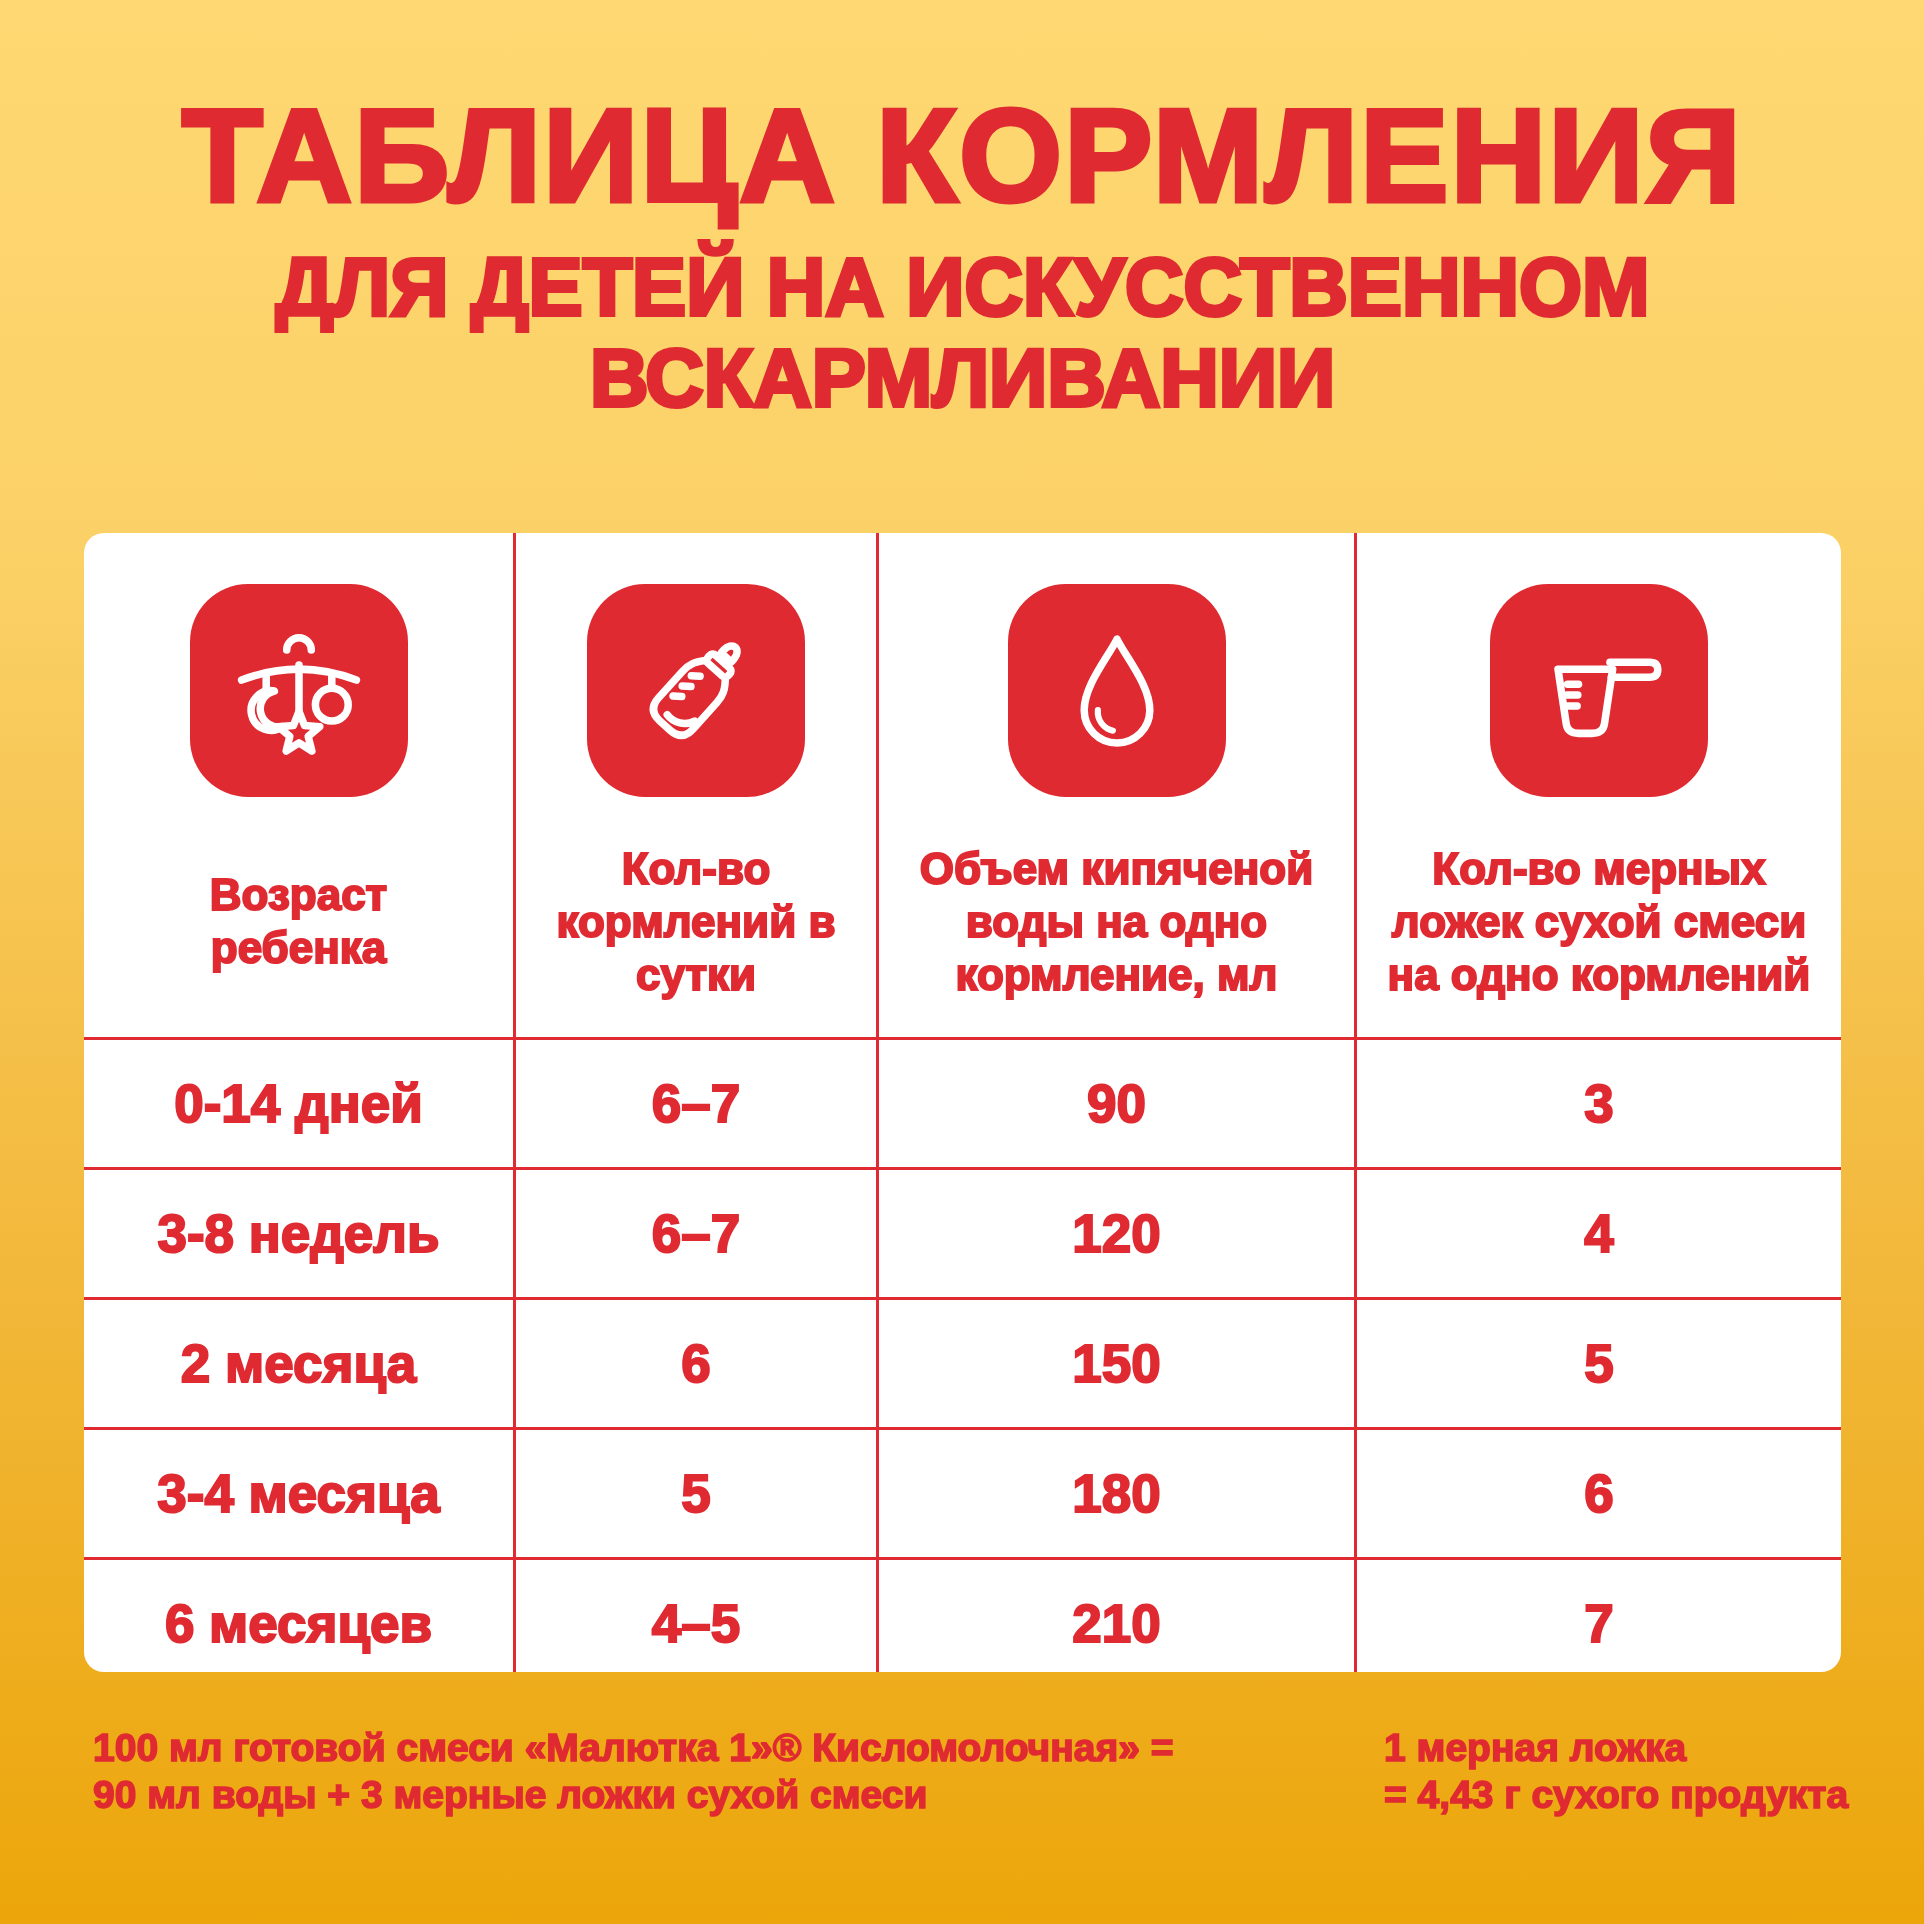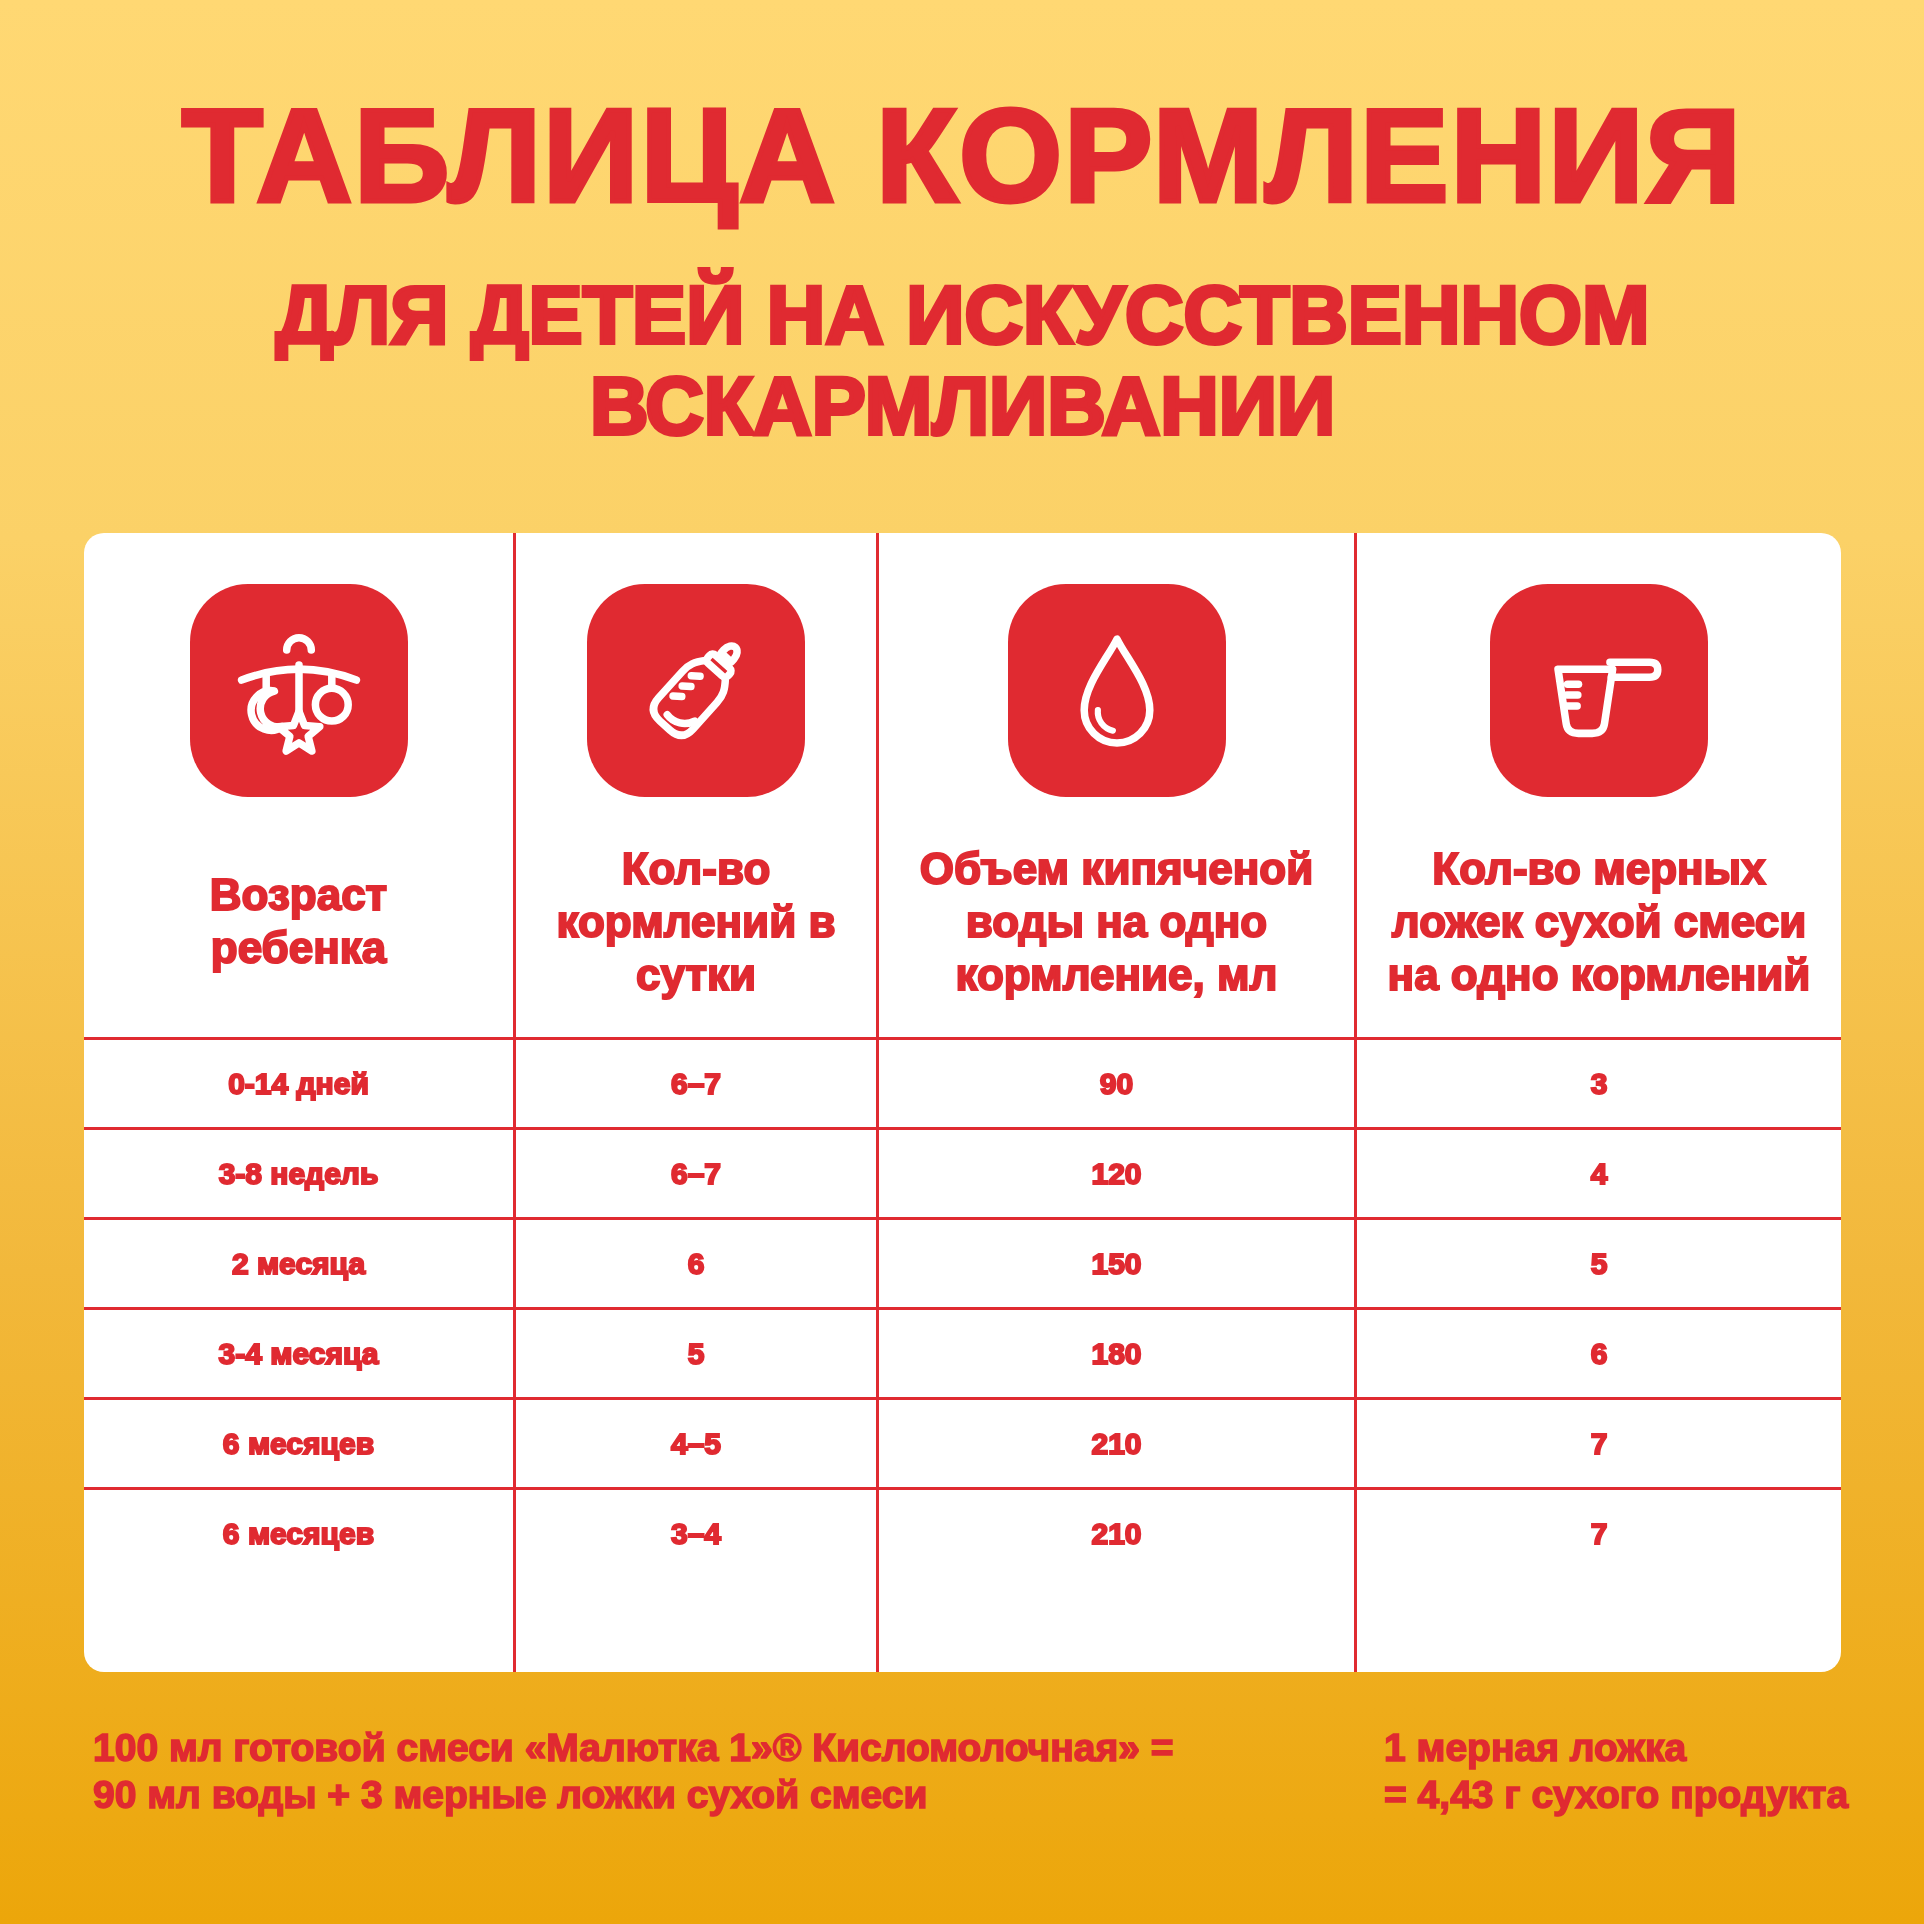--- a/index.html
+++ b/index.html
@@ -13,21 +13,21 @@
     color:#E02A31;
   }
   .title{
     position:absolute;top:90px;left:0;width:100%;
     text-align:center;font-size:132px;line-height:1;
     letter-spacing:2.4px;
     -webkit-text-stroke:4.8px #E02A31;
   }
   .subtitle{
     position:absolute;top:242px;left:0;width:100%;
-    text-align:center;font-size:81px;line-height:91px;margin-top:28px;
+    text-align:center;font-size:81px;line-height:91px;
     -webkit-text-stroke:4px #E02A31;
   }
   .subnote{
     position:absolute;top:440px;left:0;width:100%;
     text-align:center;font-size:51px;line-height:1.1;
     -webkit-text-stroke:2px #E02A31;
   }
   .card{
     position:absolute;left:84px;top:533px;width:1757px;height:1139px;
     background:#FFFFFF;border-radius:20px;overflow:hidden;
@@ -48,23 +48,23 @@
     margin-top:38px;height:172px;
     display:flex;align-items:center;justify-content:center;
     text-align:center;font-size:44px;line-height:53px;
     -webkit-text-stroke:2px #E02A31;
   }
   .col:nth-child(1) .head-label{max-width:265px;}
   .col:nth-child(2) .head-label{max-width:321px;}
   .col:nth-child(3) .head-label{max-width:449px;}
   .col:nth-child(4) .head-label{max-width:465px;}
   .cell{
-    height:90px;box-sizing:border-box;border-top:3.2px solid #E02A31;
+    height:130px;box-sizing:border-box;border-top:3.2px solid #E02A31;
     display:flex;align-items:center;justify-content:center;
-    font-size:30px;
+    font-size:53px;
     -webkit-text-stroke:2px #E02A31;
   }
   .footnote{
     position:absolute;top:1724px;
     font-size:39px;line-height:47px;text-align:left;
     -webkit-text-stroke:1.6px #E02A31;
   }
   .footnote.left{left:93px;}
   .footnote.right{left:1384px;}
 </style>

